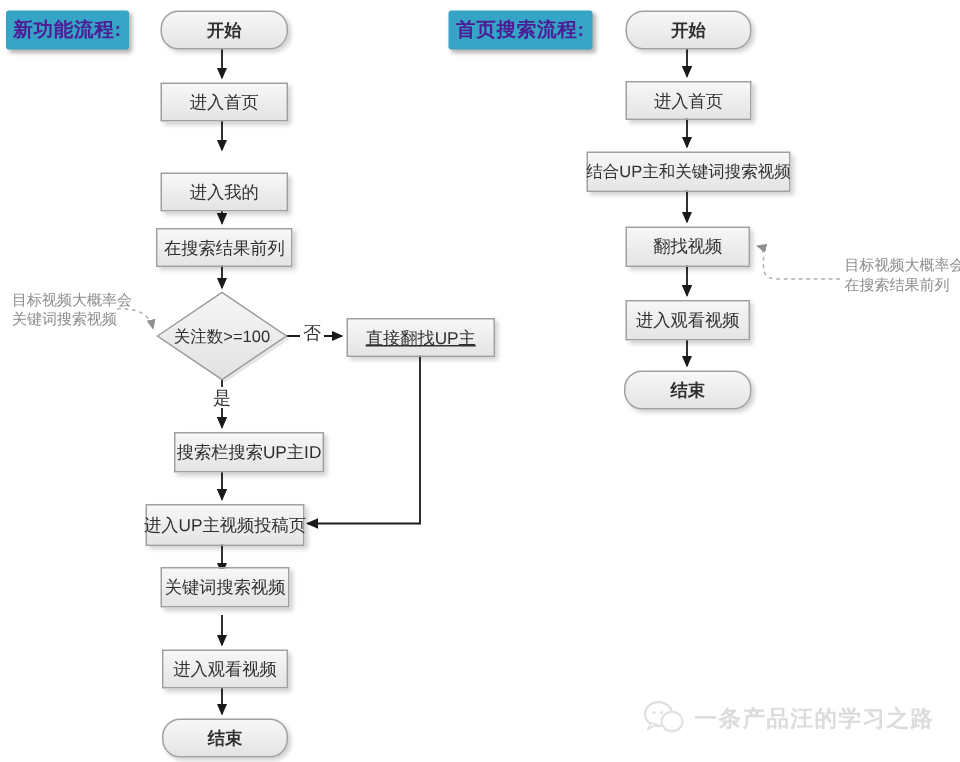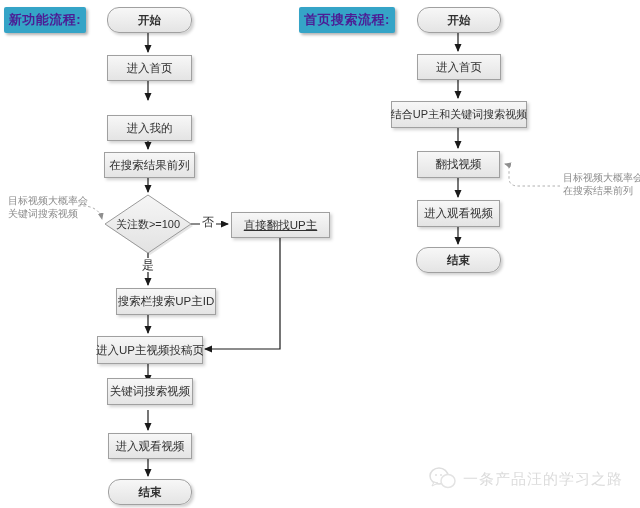--- a/index.html
+++ b/index.html
@@ -25,21 +25,21 @@
   }
   .branch-label{
     position:absolute;font-size:12px;color:#303030;background:#ffffff;
     padding:0 2px;line-height:14px;
   }
   .annotation{
     position:absolute;font-size:10px;line-height:13px;color:#8c8c8c;white-space:nowrap;
   }
   .watermark{
     position:absolute;display:flex;align-items:center;gap:5px;
-    color:#dcdcdc;font-size:15px;font-weight:normal;letter-spacing:1px;
+    color:#dcdcdc;font-size:15px;font-weight:bold;letter-spacing:1px;
     text-shadow:1px 1px 0 #ffffff;white-space:nowrap;
   }
   svg.layer{position:absolute;left:0;top:0;pointer-events:none;}
 </style>
 </head>
 <body>
 
 <div id="canvas">
 
   <svg class="layer" width="640" height="508">

